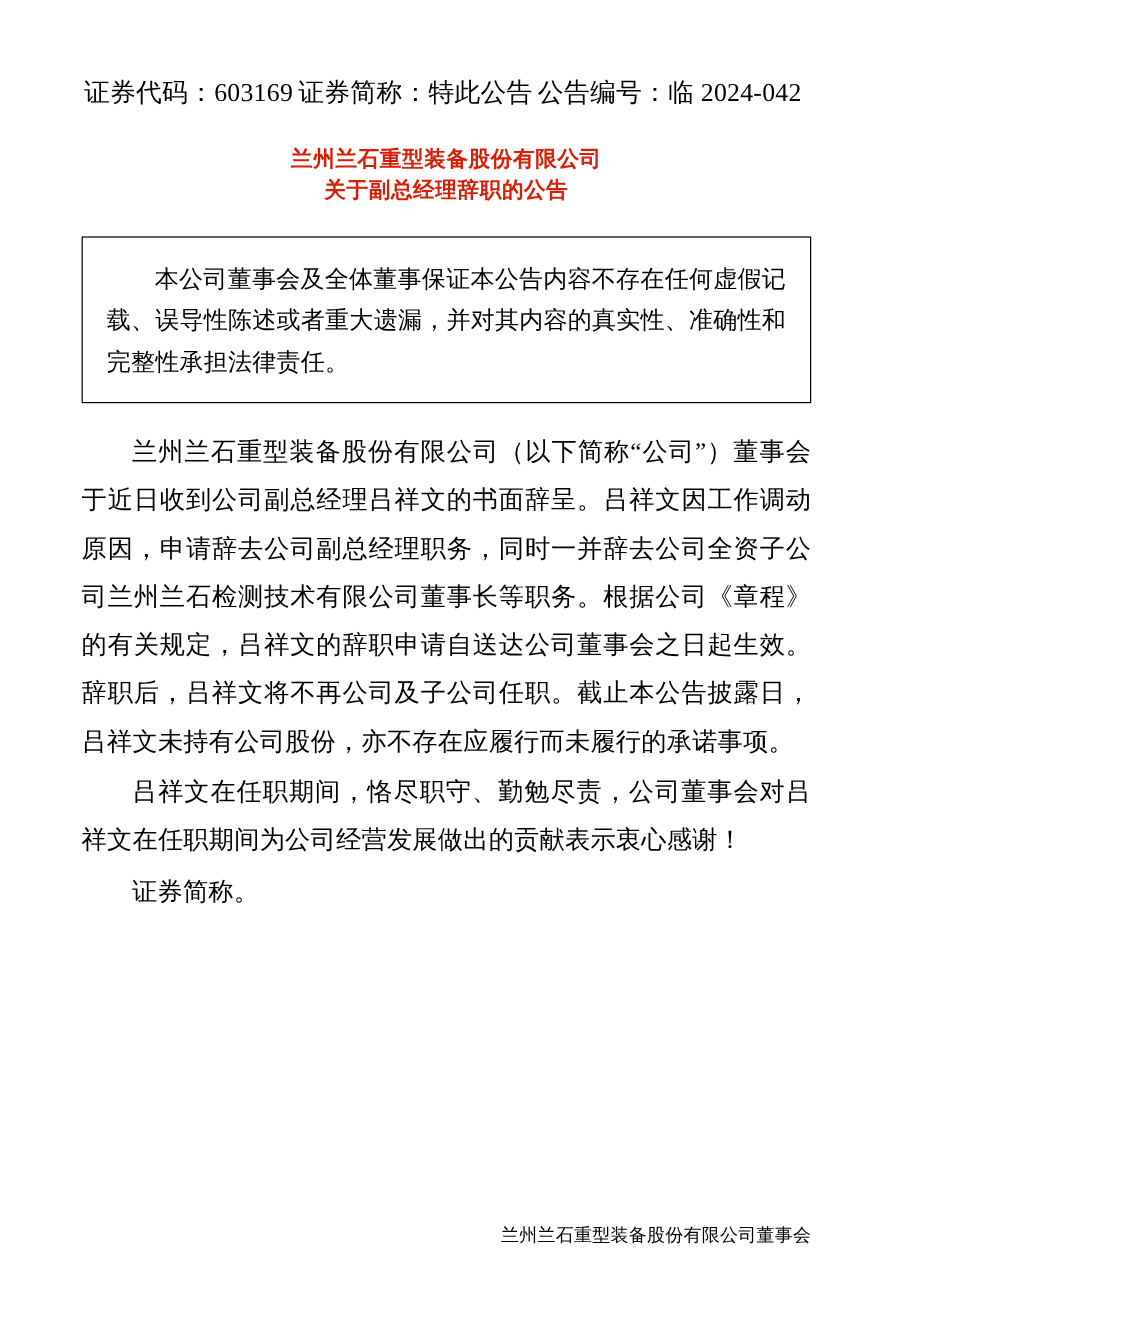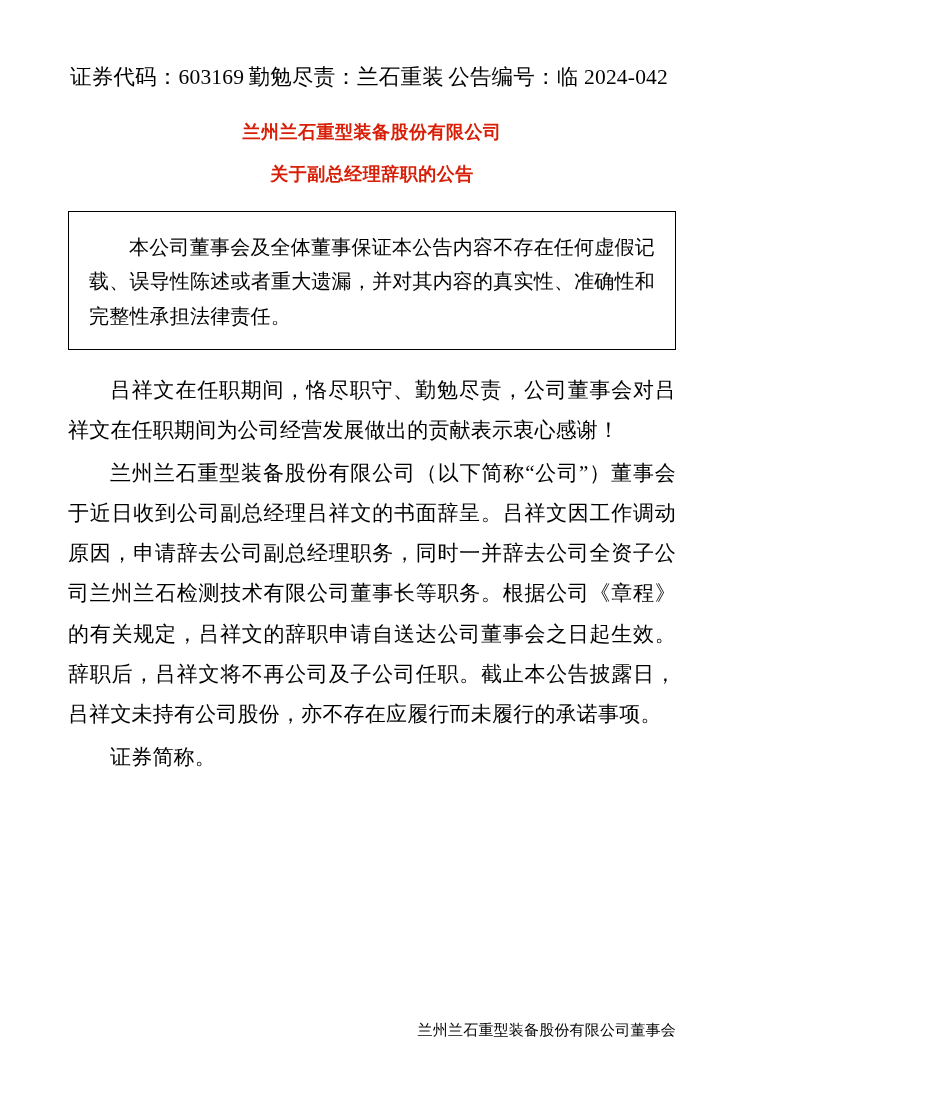--- a/index.html
+++ b/index.html
@@ -37,21 +37,22 @@
   .title-block {
     text-align: center;
     color: #d81e06;
     font-weight: bold;
     font-size: 18px;
     line-height: 1.52;
     margin-top: 28px;
     letter-spacing: 0.5px;
   }
   .title-block .t2 {
-    margin-top: 15px;
+    margin-top: 1px;
+    font-family: Liberation Mono, monospace;
   }
   .notice-box {
     margin-top: 22px;
     border: 1.6px solid #000;
     padding: 18px 20px 16px 20px;
     box-sizing: border-box;
   }
   .notice-box p {
     margin: 0;
     font-size: 20px;
@@ -86,36 +87,36 @@
     display: block;
   }
 </style>
 </head>
 <body>
 
 <div class="page">
 
   <div class="header-line">
     <span>证券代码：603169</span>
-    <span>勤勉尽责：兰石重装</span>
+    <span>证券简称：特此公告</span>
     <span>公告编号：临 2024-042</span>
   </div>
 
   <div class="title-block">
     <div class="t1">兰州兰石重型装备股份有限公司</div>
     <div class="t2">关于副总经理辞职的公告</div>
   </div>
 
   <div class="notice-box">
     <p>本公司董事会及全体董事保证本公告内容不存在任何虚假记载、误导性陈述或者重大遗漏，并对其内容的真实性、准确性和完整性承担法律责任。</p>
   </div>
 
   <div class="body-text">
+    <p>兰州兰石重型装备股份有限公司（以下简称“公司”）董事会于近日收到公司副总经理吕祥文的书面辞呈。吕祥文因工作调动原因，申请辞去公司副总经理职务，同时一并辞去公司全资子公司兰州兰石检测技术有限公司董事长等职务。根据公司《章程》的有关规定，吕祥文的辞职申请自送达公司董事会之日起生效。辞职后，吕祥文将不再公司及子公司任职。截止本公告披露日，吕祥文未持有公司股份，亦不存在应履行而未履行的承诺事项。</p>
     <p>吕祥文在任职期间，恪尽职守、勤勉尽责，公司董事会对吕祥文在任职期间为公司经营发展做出的贡献表示衷心感谢！</p>
-    <p>兰州兰石重型装备股份有限公司（以下简称“公司”）董事会于近日收到公司副总经理吕祥文的书面辞呈。吕祥文因工作调动原因，申请辞去公司副总经理职务，同时一并辞去公司全资子公司兰州兰石检测技术有限公司董事长等职务。根据公司《章程》的有关规定，吕祥文的辞职申请自送达公司董事会之日起生效。辞职后，吕祥文将不再公司及子公司任职。截止本公告披露日，吕祥文未持有公司股份，亦不存在应履行而未履行的承诺事项。</p>
     <p>证券简称。</p>
   </div>
 
   <div class="sign-block">
     <span>兰州兰石重型装备股份有限公司董事会</span>
   </div>
 
 </div>
 
 </body></html>

